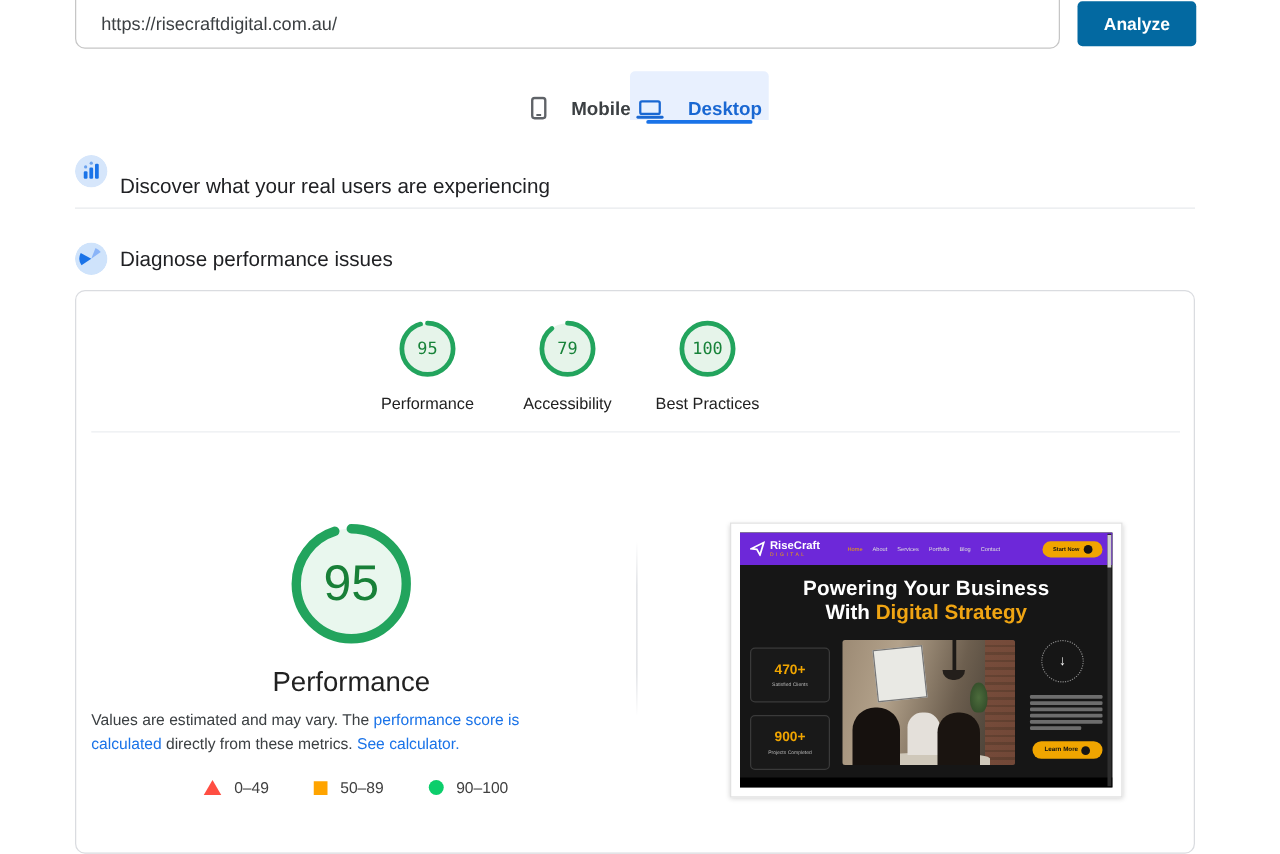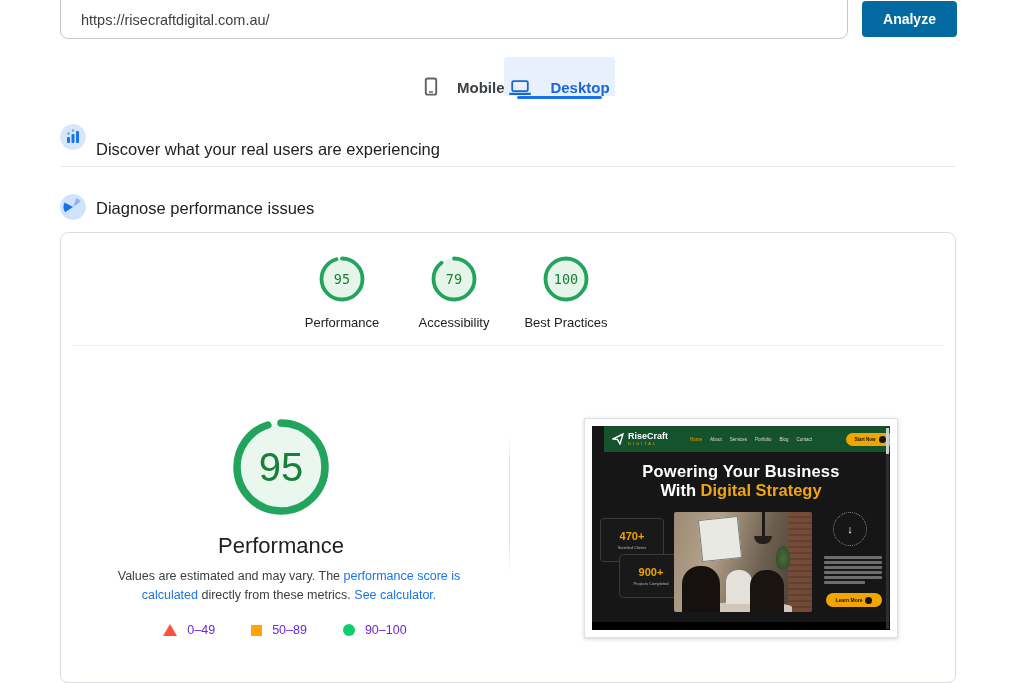--- a/index.html
+++ b/index.html
@@ -38,40 +38,40 @@
   .gauge-label { margin-top:12px; font-size:13px; color:#212121; }
   .gauge-svg-holder { position:relative; width:48px; height:48px; margin:0 auto; }
   #card-divider { left:12px; top:112px; width:871px; height:1px; background:#eceef1; }
 
   
   #big-gauge { left:168px; top:182px; width:104px; height:104px; }
   #big-gauge-num { position:absolute; left:0; top:0; width:104px; height:104px; display:flex;
                    align-items:center; justify-content:center; font-size:40px; color:#188038; }
   #big-gauge-label { left:100px; top:300px; width:240px; text-align:center; font-size:22px; color:#212121; }
 
-  #disclaimer { left:32px; top:334px; width:392px; text-align:center; font-size:12.5px;
+  #disclaimer { left:12px; top:334px; width:392px; font-size:12.5px;
                 line-height:19px; color:#3c4043; }
   #disclaimer .lnk { color:#1a73e8; cursor:pointer; }
 
   #legend { left:28px; top:390px; width:392px; display:flex; justify-content:center;
             align-items:center; gap:36px; }
-  .legend-item { display:flex; align-items:center; gap:10px; font-size:12.5px; color:#6d28d9; }
+  .legend-item { display:flex; align-items:center; gap:10px; font-size:12.5px; color:#404040; }
   .shape-triangle { width:0; height:0; border-left:7px solid transparent;
                     border-right:7px solid transparent; border-bottom:12px solid #ff4e42; }
   .shape-square { width:11px; height:11px; background:#ffa400; }
   .shape-circle { width:12px; height:12px; border-radius:50%; background:#0cce6b; }
 
   #v-divider { left:448px; top:200px; width:1px; height:140px;
                background:linear-gradient(#fff, #dadce0 25%, #dadce0 75%, #fff); }
 
   
   #site-thumb { left:523px; top:185px; width:314px; height:220px; background:#fff;
                 border:1px solid #e2e2e2; box-shadow:0 1px 4px rgba(0,0,0,.18); padding:7px; }
   #site { position:relative; width:298px; height:204px; background:#161616; overflow:hidden; }
-  #site-header { position:absolute; left:12px; top:0; width:100%; height:26px; background:#14532d;
+  #site-header { position:absolute; left:0; top:0; width:100%; height:26px; background:#6d28d9;
                  display:flex; align-items:center; padding:0 8px; }
   #brand-name { font-size:9px; font-weight:bold; color:#fff; line-height:9px; }
   #brand-sub { font-size:4px; letter-spacing:2px; color:#f0a500; line-height:5px; }
   #site-nav { display:flex; gap:8px; margin-left:22px; }
   .nav-item { font-size:4.5px; color:#ddd; }
   .nav-item.active { color:#f0a500; }
   .pill { background:#f0a500; border-radius:8px; display:flex; align-items:center;
           justify-content:center; gap:3px; color:#111; font-weight:bold; cursor:pointer; }
   #header-cta { margin-left:auto; width:48px; height:13px; font-size:4.5px; }
   .pill-dot { width:7px; height:7px; border-radius:50%; background:#151515; }
@@ -240,21 +240,21 @@
         </div>
       </div>
 
       <div id="hl1">Powering Your Business</div>
       <div id="hl2"><span>With </span><span class="hl-accent">Digital Strategy</span></div>
 
       <div class="stat-card" style="top:92px;">
         <div class="stat-value">470+</div>
         <div class="stat-caption">Satisfied Clients</div>
       </div>
-      <div class="stat-card" style="top:128px;margin-left:19px;">
+      <div class="stat-card" style="top:146px;">
         <div class="stat-value">900+</div>
         <div class="stat-caption">Projects Completed</div>
       </div>
 
       <div id="site-photo">
         <div class="photo-brick"></div>
         <div class="photo-board"></div>
         <div class="photo-lamp"></div>
         <div class="photo-lamp-head"></div>
         <div class="photo-plant"></div>

